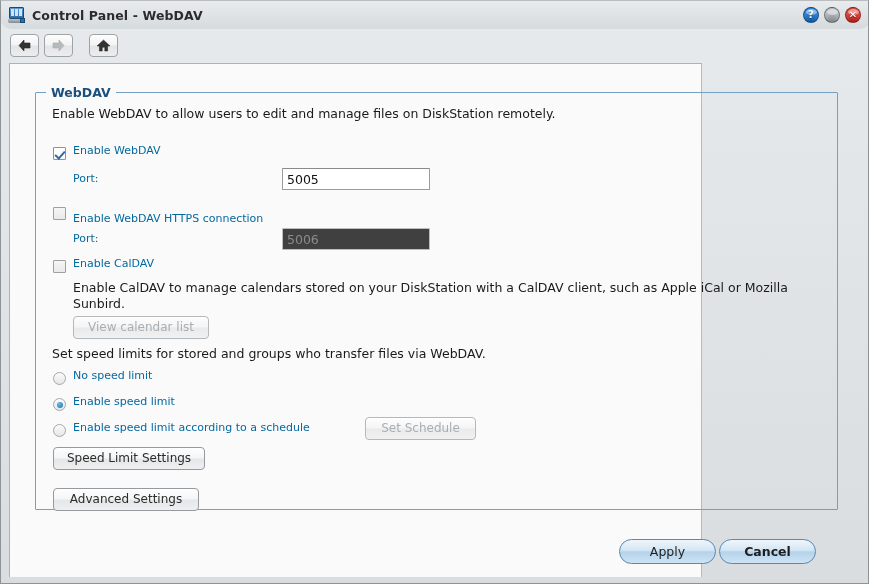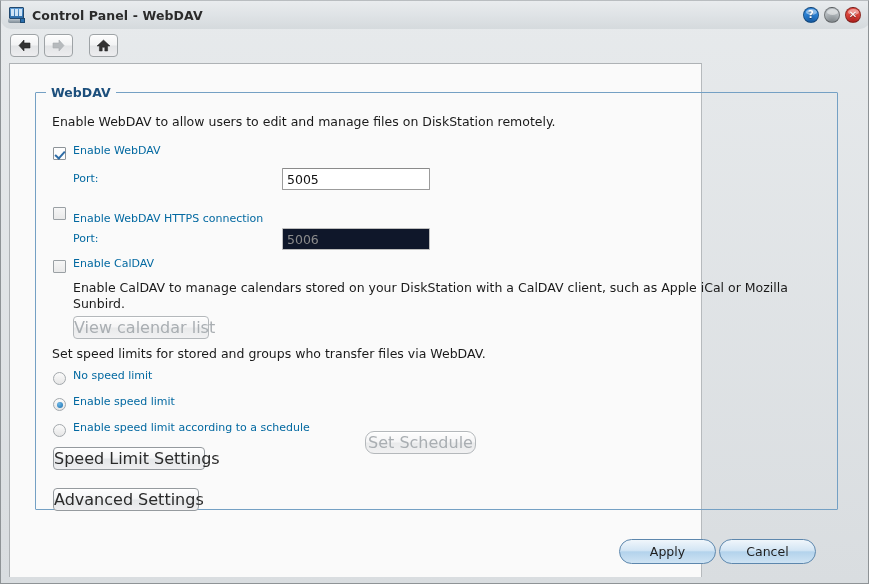--- a/index.html
+++ b/index.html
@@ -253,36 +253,36 @@
     border-top-color: #8a8a8a;
     background: #ffffff;
     font-family: "DejaVu Sans", "Liberation Sans", sans-serif;
     font-size: 12.5px;
     color: #111;
     padding: 0 4px;
     border-radius: 1px;
     outline: none;
   }
   input.port:disabled {
-    background: #0f172a;
+    background: #404040;
     color: #8b8b8b;
     border-color: #bdbdbd;
   }
 
   
   .btn {
     position: absolute;
     height: 23px;
     box-sizing: border-box;
     border: 1px solid #959a9e;
     border-radius: 4px;
     background: linear-gradient(#fefefe 0%, #f4f5f6 48%, #e4e6e8 52%, #efeff1 100%);
     box-shadow: 0 1px 0 rgba(255,255,255,0.8) inset;
     font-family: "DejaVu Sans", "Liberation Sans", sans-serif;
-    font-size: 16px;
+    font-size: 12px;
     color: #2b2b2b;
     line-height: 21px;
     text-align: center;
     padding: 0;
     white-space: nowrap;
   }
   .btn.disabled {
     color: #a9aeb2;
     border-color: #b4b8bb;
     background: linear-gradient(#fdfdfd 0%, #f5f5f6 48%, #e9eaeb 52%, #f1f1f2 100%);
@@ -353,21 +353,21 @@
       </span>
     </div>
   </div>
 
   <div class="content">
 
     <fieldset class="panel">
       <legend>WebDAV</legend>
       <div class="panel-inner">
 
-        <div class="row-text" style="left:16px; top:14px;">Enable WebDAV to allow users to edit and manage files on DiskStation remotely.</div>
+        <div class="row-text" style="left:16px; top:6px;">Enable WebDAV to allow users to edit and manage files on DiskStation remotely.</div>
 
         <div class="cbox checked" style="left:17px; top:47px;"></div>
         <div class="lbl" style="left:37px; top:44px;">Enable WebDAV</div>
 
         <div class="lbl" style="left:37px; top:72px;">Port:</div>
         <input class="port" type="text" style="left: 246px; top: 68px;" value="5005">
 
         <div class="cbox" style="left:17px; top:107px;"></div>
         <div class="lbl" style="left:37px; top:112px;">Enable WebDAV HTTPS connection</div>
 
@@ -385,26 +385,26 @@
 
         <div class="radio" style="left:17px; top:272px;"></div>
         <div class="lbl" style="left:37px; top:269px;">No speed limit</div>
 
         <div class="radio sel" style="left:17px; top:298px;"></div>
         <div class="lbl" style="left:37px; top:295px;">Enable speed limit</div>
 
         <div class="radio" style="left:17px; top:324px;"></div>
         <div class="lbl" style="left:37px; top:321px;">Enable speed limit according to a schedule</div>
 
-        <button class="btn disabled" style="left:329px; top:331px; width:111px;border-radius:9px;">Set Schedule</button>
+        <button class="btn disabled" style="left:329px; top:317px; width:111px;">Set Schedule</button>
 
         <button class="btn" style="left:17px; top:388px; width:146px;">Advanced Settings</button>
 
         <button class="btn" style="left:17px; top:347px; width:152px;">Speed Limit Settings</button>
 
       </div>
     </fieldset>
 
     <button class="pill" style="left:609px; top:475px;">Apply</button>
-    <button class="pill" style="left:709px; top:475px;">Cancel</button>
+    <button class="pill" style="left:709px; top:475px;font-weight:bold;">Cancel</button>
 
   </div>
 </div>
 
 </body></html>

